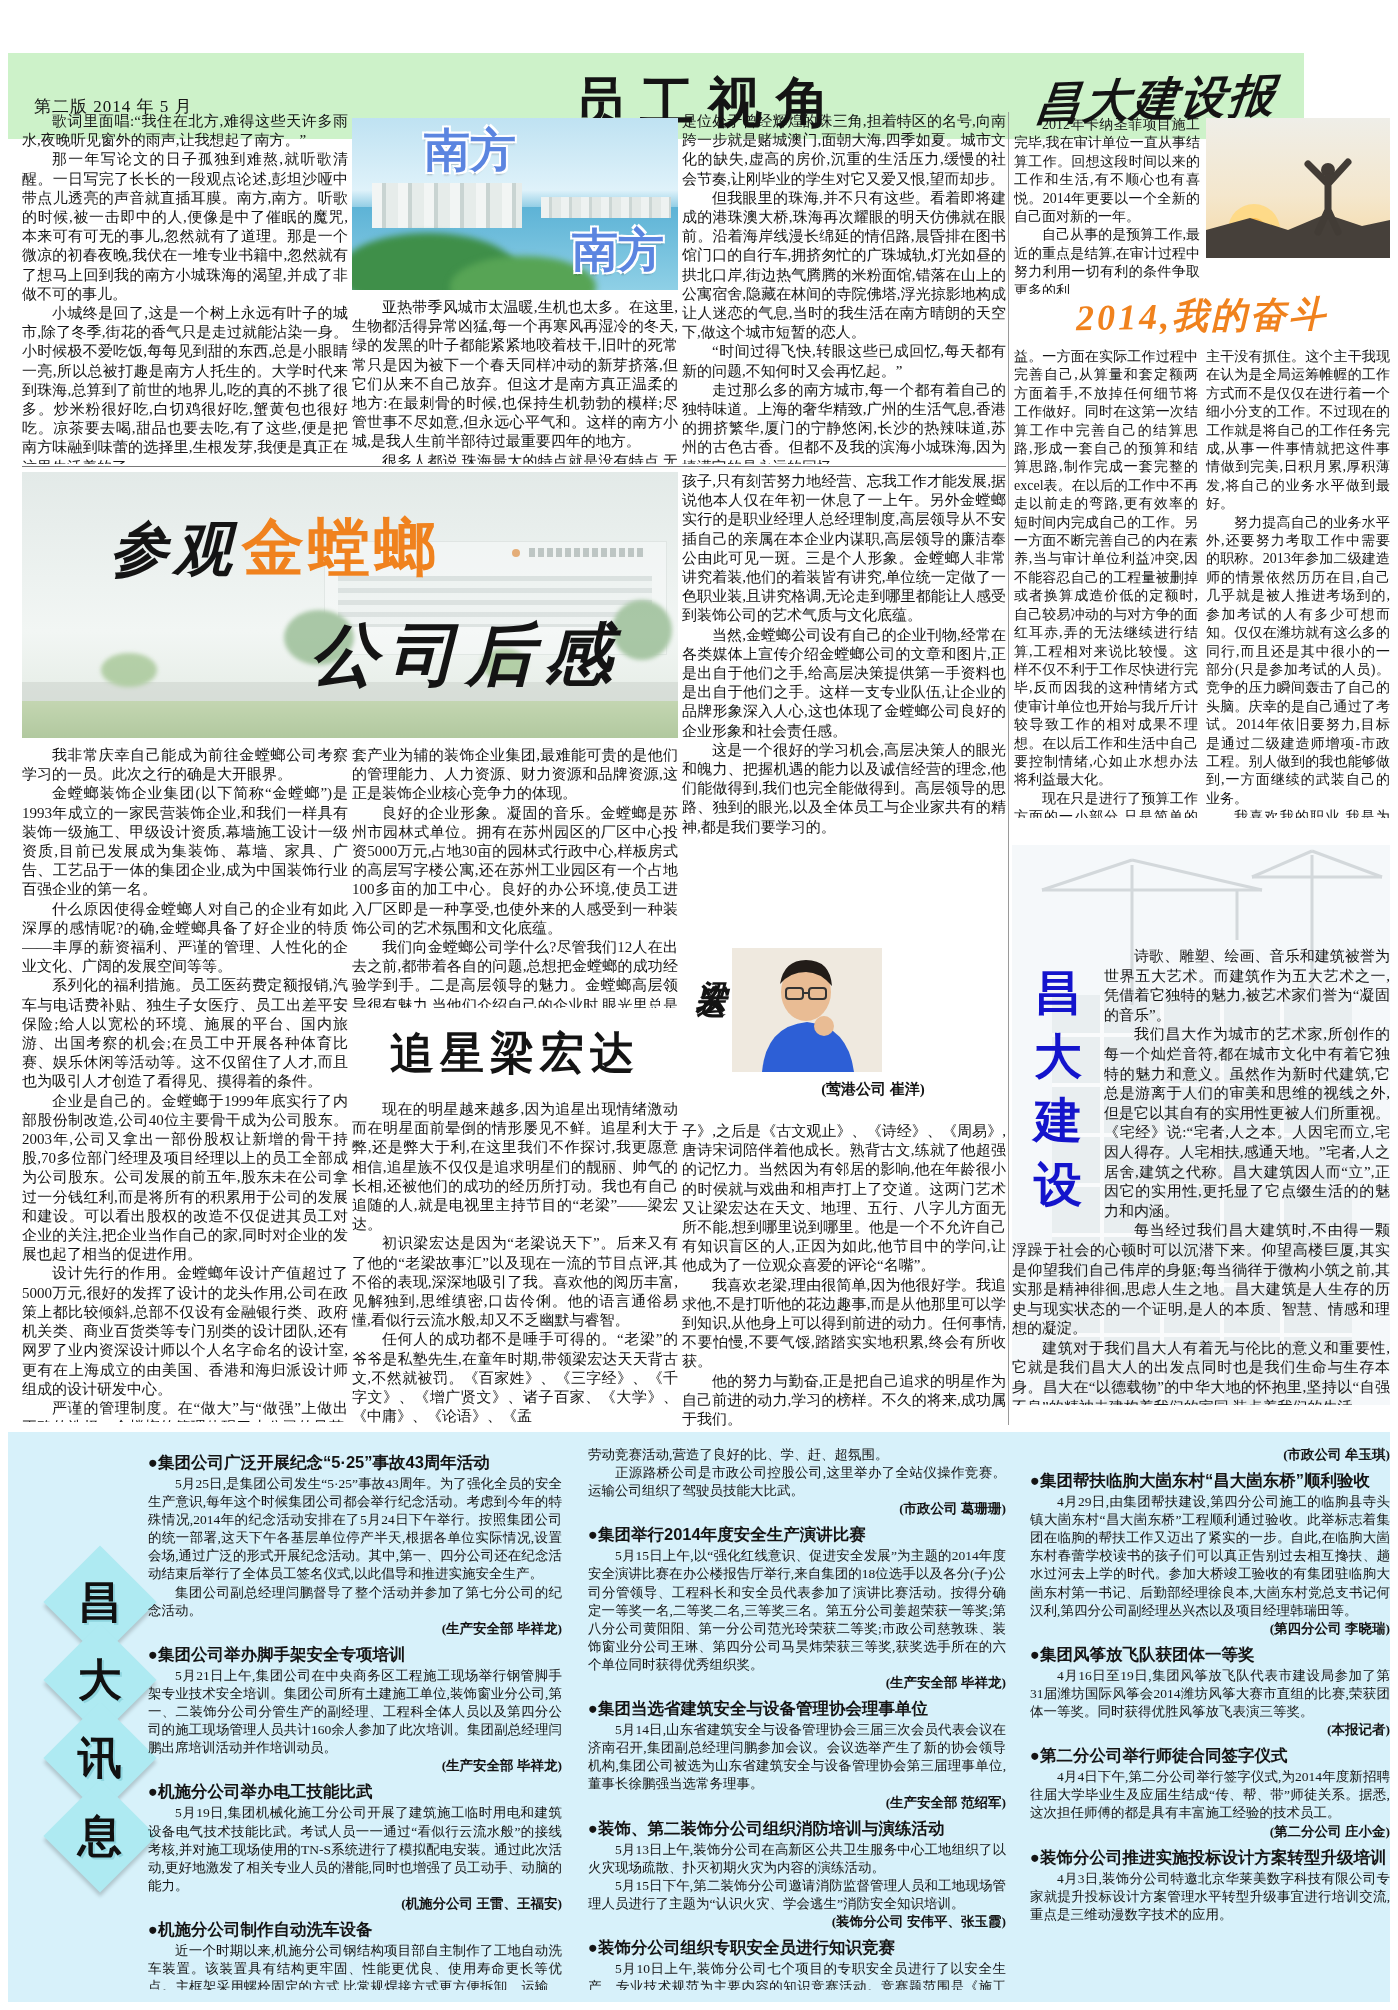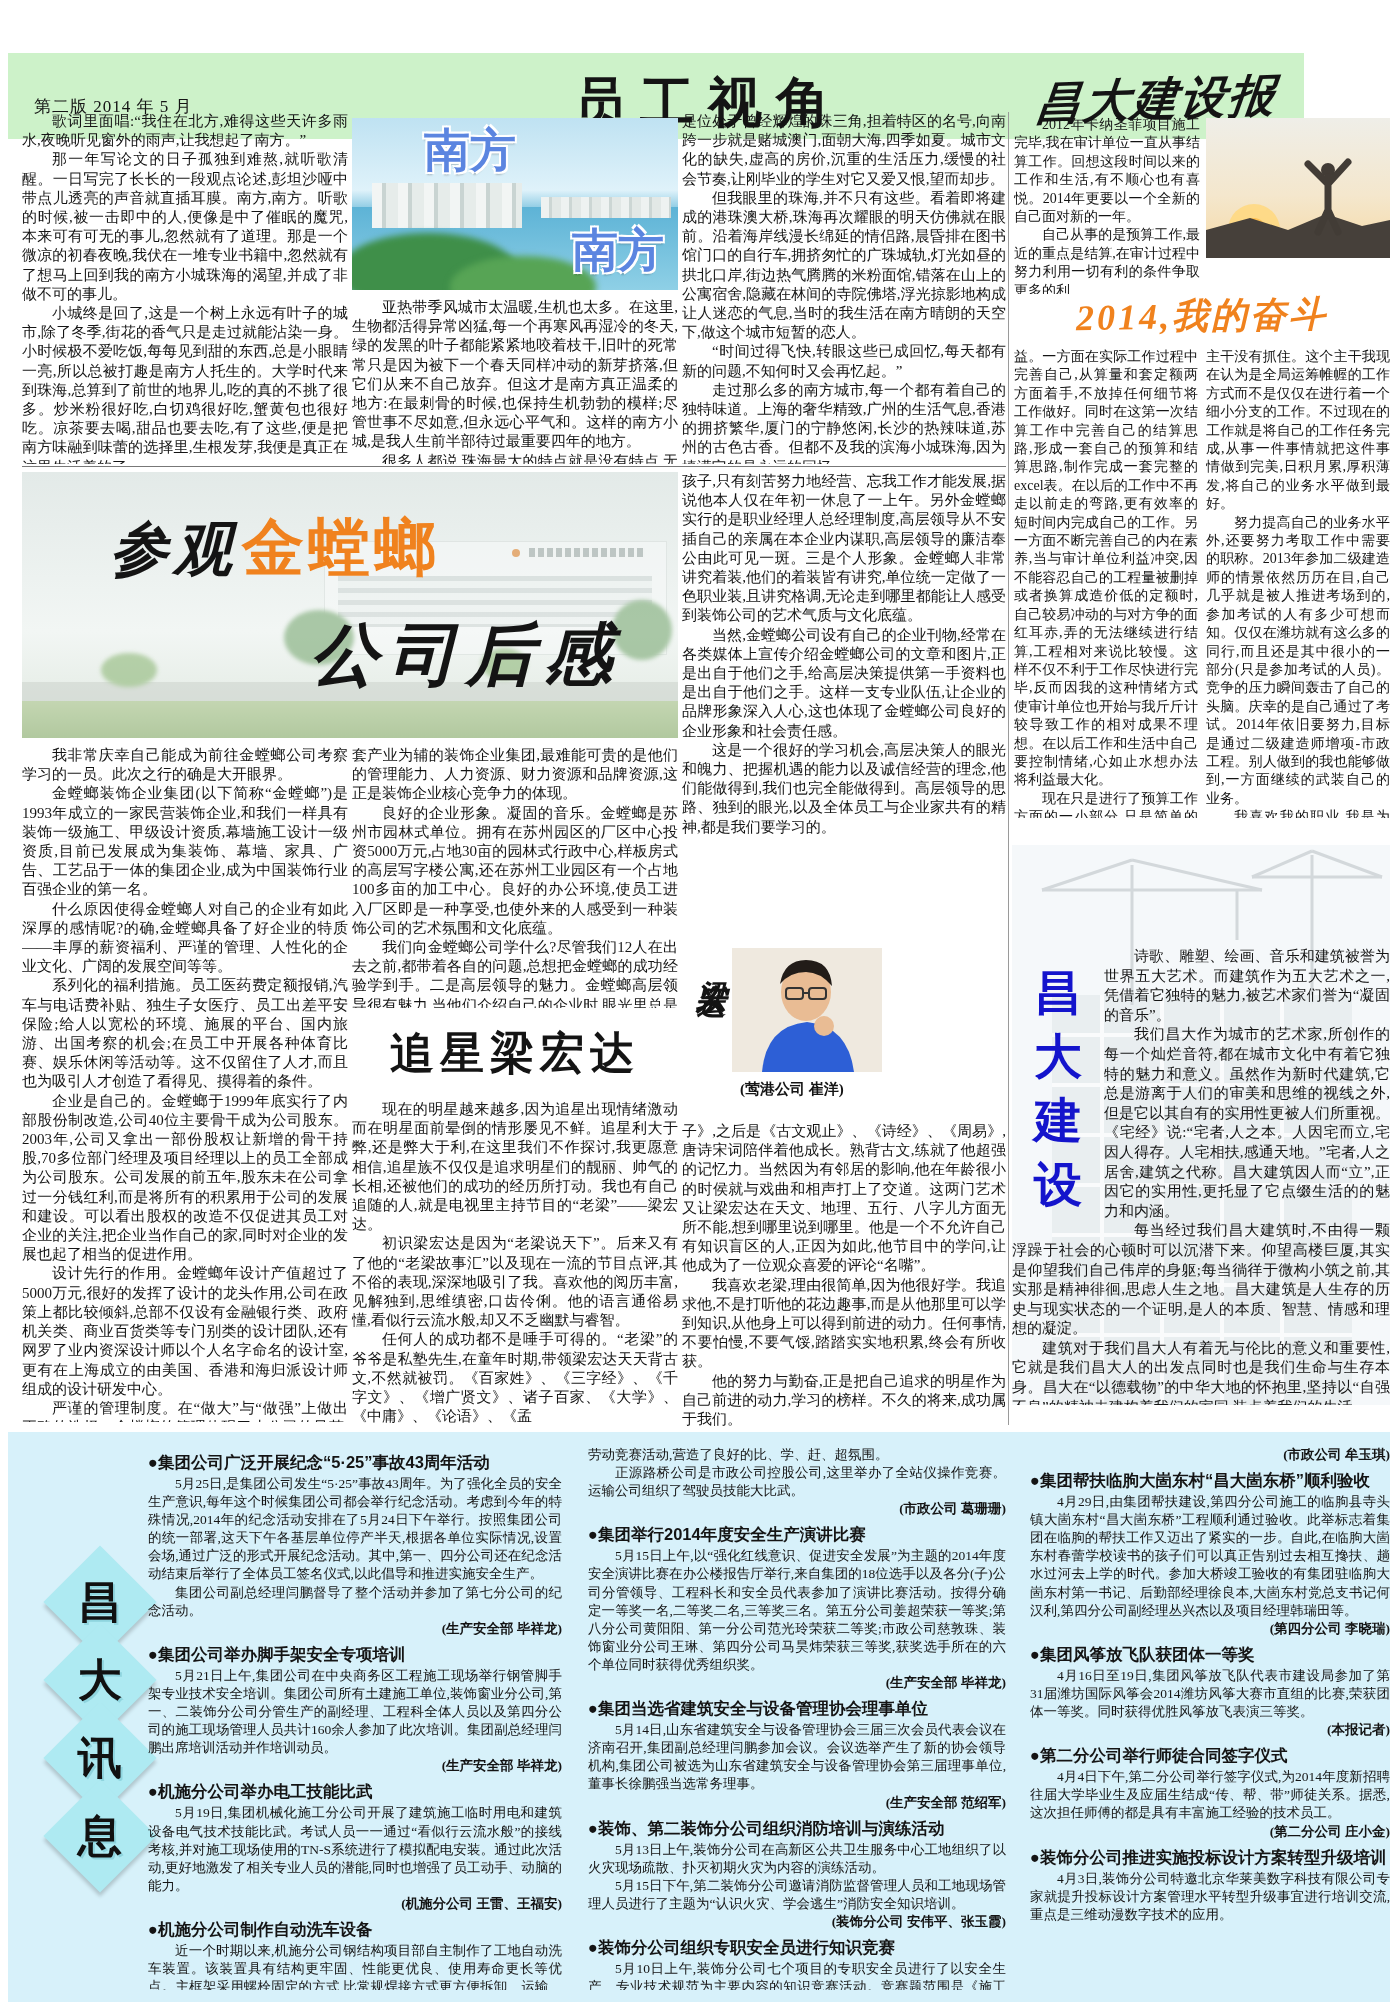--- a/index.html
+++ b/index.html
@@ -10,21 +10,21 @@
   
   .band{background:#cdf2c9;}
   .edition{font-size:17px;letter-spacing:1px;}
   .sect-title{font-weight:900;font-size:54px;letter-spacing:14px;text-align:center;}
   .masthead{font-size:46px;font-weight:bold;font-style:italic;transform:skewX(-8deg) rotate(-2deg);letter-spacing:2px;}
   
   .bodytxt{font-size:15px;line-height:19.2px;text-align:justify;overflow:hidden;}
   .bodytxt p{margin:0;text-indent:2em;}
   .bodytxt p.noind{text-indent:0;}
   .sm{font-size:14px;line-height:18.4px;}
-  .byline{text-align:left;font-weight:bold;text-indent:0 !important;}
+  .byline{text-align:center;font-weight:bold;text-indent:0 !important;}
   .rule-h{background:#777;height:1px;}
   .rule-v{background:#9a9a9a;width:1px;}
   
   .nf-photo{background:linear-gradient(180deg,#bfe2f2 0%,#dff2fa 42%,#62b7d8 58%,#7cc4de 100%);overflow:hidden;}
   .nf-sea{position:absolute;right:0;top:52%;width:100%;height:48%;background:linear-gradient(180deg,#5db3d6,#8fd0e6);}
   .nf-city{position:absolute;left:6%;top:38%;width:46%;height:26%;
      background:repeating-linear-gradient(90deg,#f2f5f4 0 10px,#c9d4d2 10px 14px,#e6ecea 14px 26px);}
   .nf-city2{position:absolute;right:2%;top:46%;width:40%;height:12%;
      background:repeating-linear-gradient(90deg,#eef2f1 0 8px,#ccd6d4 8px 11px,#e2e8e6 11px 20px);}
   .nf-green{position:absolute;left:-4%;bottom:-12%;width:55%;height:45%;background:#3f8f49;border-radius:50%;filter:blur(3px);}

